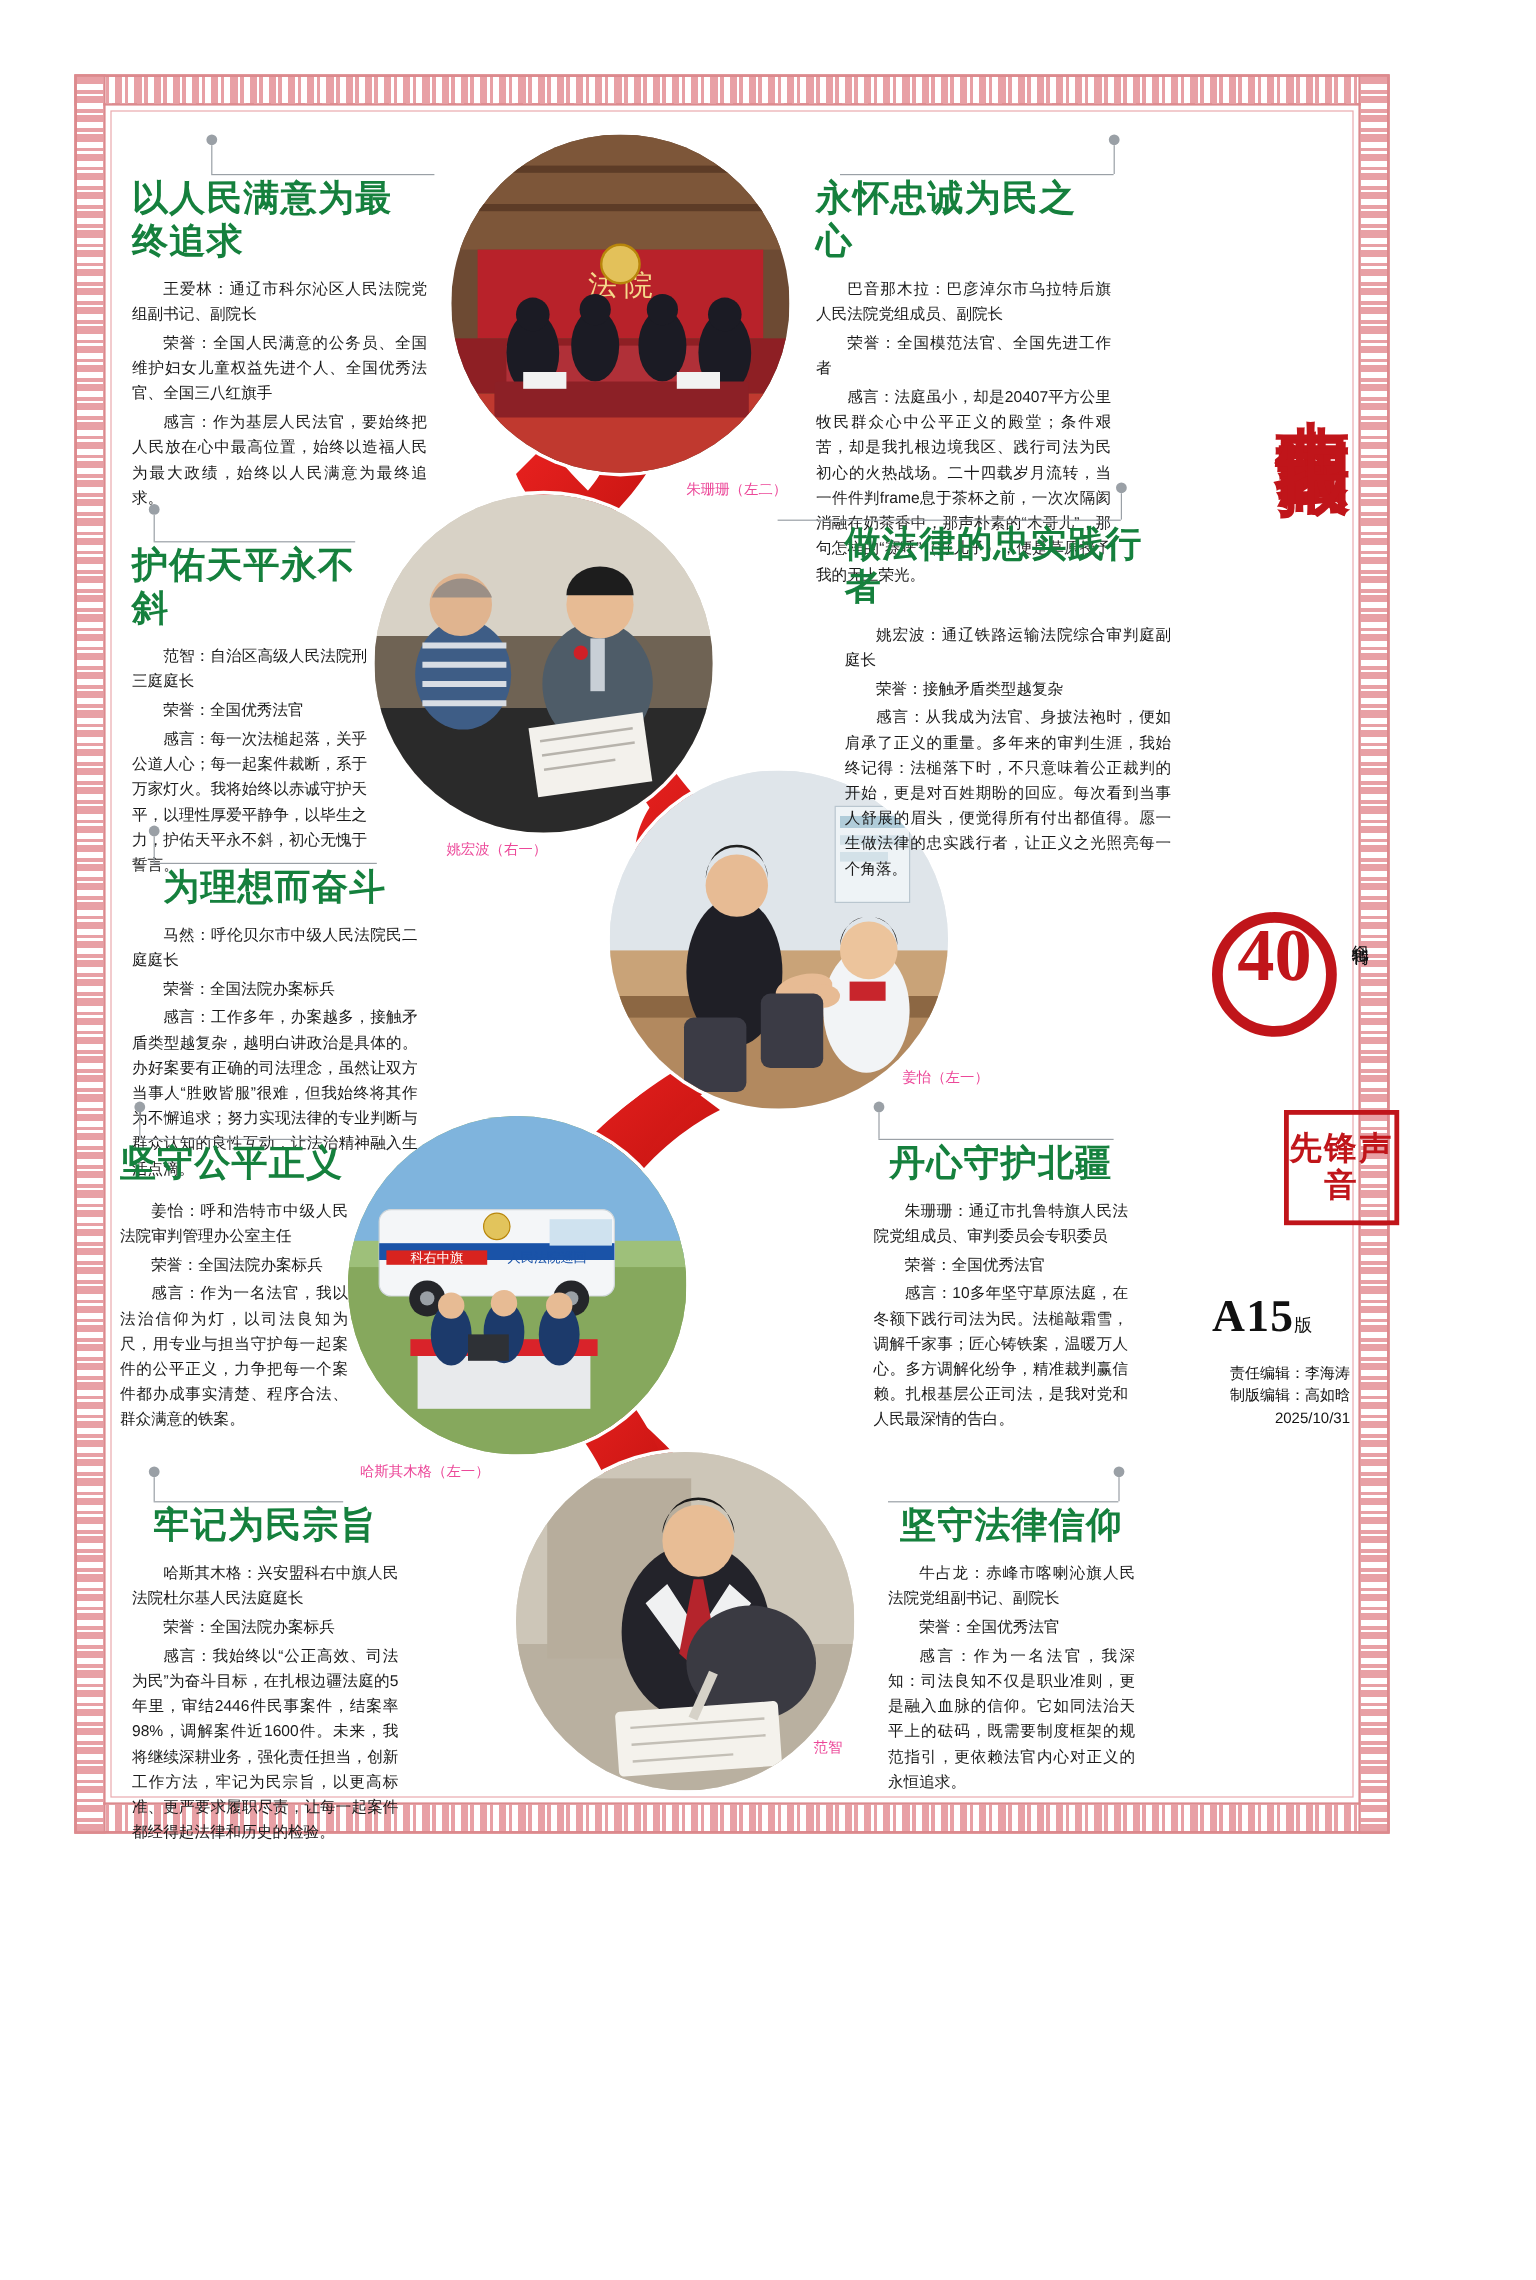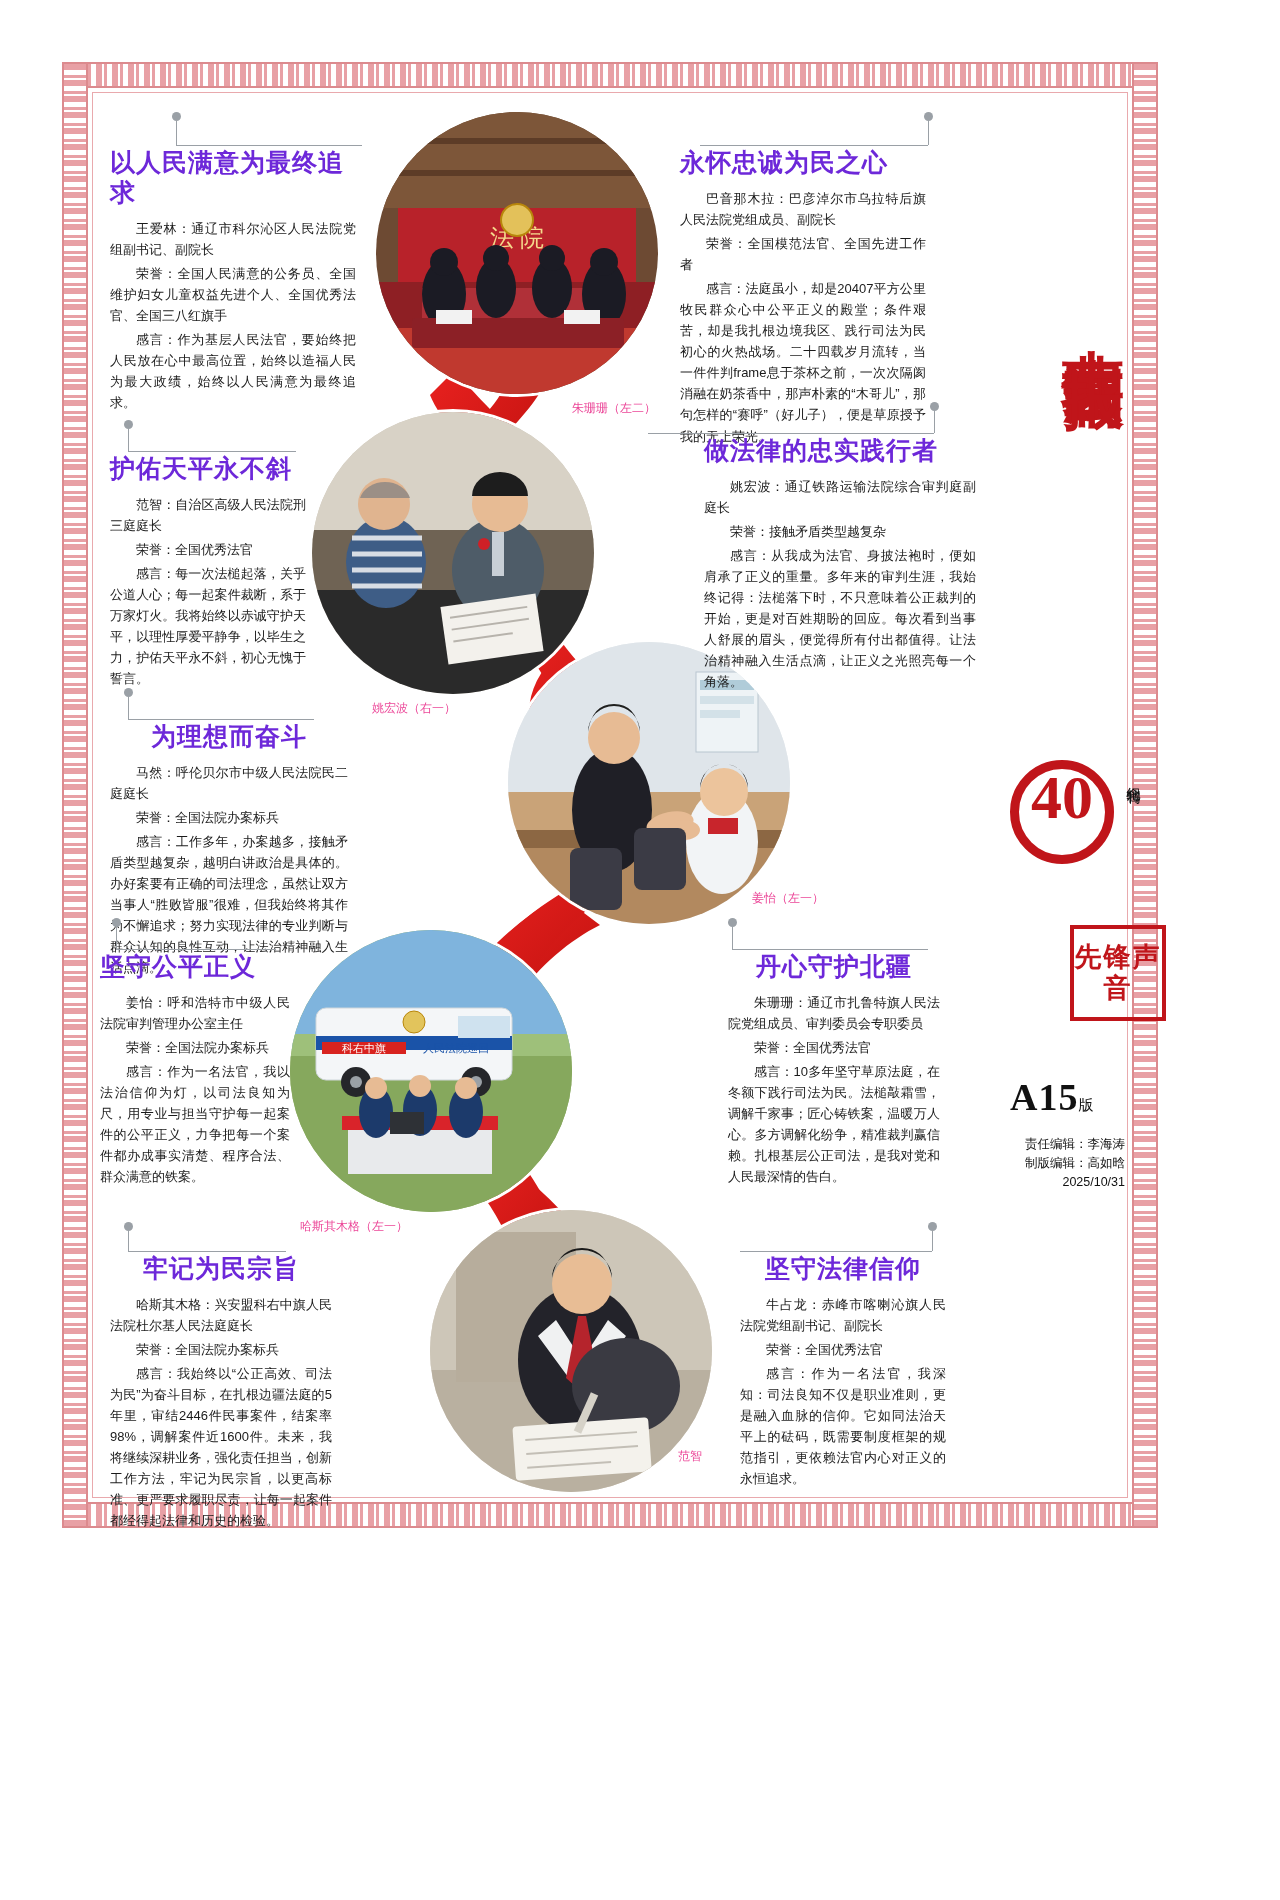--- a/index.html
+++ b/index.html
@@ -45,22 +45,22 @@
     box-shadow:0 0 0 3px #fff;
   }
   .photo-caption{
     position:absolute;font-size:12px;color:#ec4899;white-space:nowrap;
   }
 
   
   .article{position:absolute;width:246px;}
   .art-title{
     font-family:"Liberation Serif","DejaVu Serif",serif;
-    font-weight:bold;font-size:25px;letter-spacing:1px;
-    color:#6d28d9;margin:0 0 10px 0;line-height:1.2;
+    font-weight:bold;font-size:30px;letter-spacing:1px;
+    color:#15803d;margin:0 0 10px 0;line-height:1.2;
   }
   .art-title.center{text-align:center;}
   .art-p{
     font-size:13px;line-height:1.62;margin:0 0 3px 0;
     text-align:justify;color:#1a1a1a;
   }
   .art-indent{text-indent:2em;}
   .dot{
     position:absolute;width:9px;height:9px;border-radius:50%;
     background:#9aa0a6;
@@ -337,21 +337,21 @@
     <p class="art-p art-indent">感言：每一次法槌起落，关乎公道人心；每一起案件裁断，系于万家灯火。我将始终以赤诚守护天平，以理性厚爱平静争，以毕生之力，护佑天平永不斜，初心无愧于誓言。</p>
   </div>
 
   <div class="dot" style="left:930px;top:402px;"></div>
   <div class="vline" style="left:934px;top:411px;height:22px;"></div>
   <div class="hline" style="left:648px;top:433px;width:286px;"></div>
   <div class="article" style="left:668px;top:436px;width:272px;margin-left:36px;">
     <h2 class="art-title">做法律的忠实践行者</h2>
     <p class="art-p art-indent">姚宏波：通辽铁路运输法院综合审判庭副庭长</p>
     <p class="art-p art-indent">荣誉：接触矛盾类型越复杂</p>
-    <p class="art-p art-indent">感言：从我成为法官、身披法袍时，便如肩承了正义的重量。多年来的审判生涯，我始终记得：法槌落下时，不只意味着公正裁判的开始，更是对百姓期盼的回应。每次看到当事人舒展的眉头，便觉得所有付出都值得。让法治精神融入生活点滴，让正义之光照亮每一个角落。</p>
+    <p class="art-p art-indent">感言：从我成为法官、身披法袍时，便如肩承了正义的重量。多年来的审判生涯，我始终记得：法槌落下时，不只意味着公正裁判的开始，更是对百姓期盼的回应。每次看到当事人舒展的眉头，便觉得所有付出都值得。愿一生做法律的忠实践行者，让正义之光照亮每一个角落。</p>
   </div>
 
   <div class="dot" style="left:124px;top:688px;"></div>
   <div class="vline" style="left:128px;top:697px;height:22px;"></div>
   <div class="hline" style="left:128px;top:719px;width:186px;"></div>
   <div class="article" style="left:110px;top:722px;width:238px;">
     <h2 class="art-title center">为理想而奋斗</h2>
     <p class="art-p art-indent">马然：呼伦贝尔市中级人民法院民二庭庭长</p>
     <p class="art-p art-indent">荣誉：全国法院办案标兵</p>
     <p class="art-p art-indent">感言：工作多年，办案越多，接触矛盾类型越复杂，越明白讲政治是具体的。办好案要有正确的司法理念，虽然让双方当事人“胜败皆服”很难，但我始终将其作为不懈追求；努力实现法律的专业判断与群众认知的良性互动，让法治精神融入生活点滴。</p>

